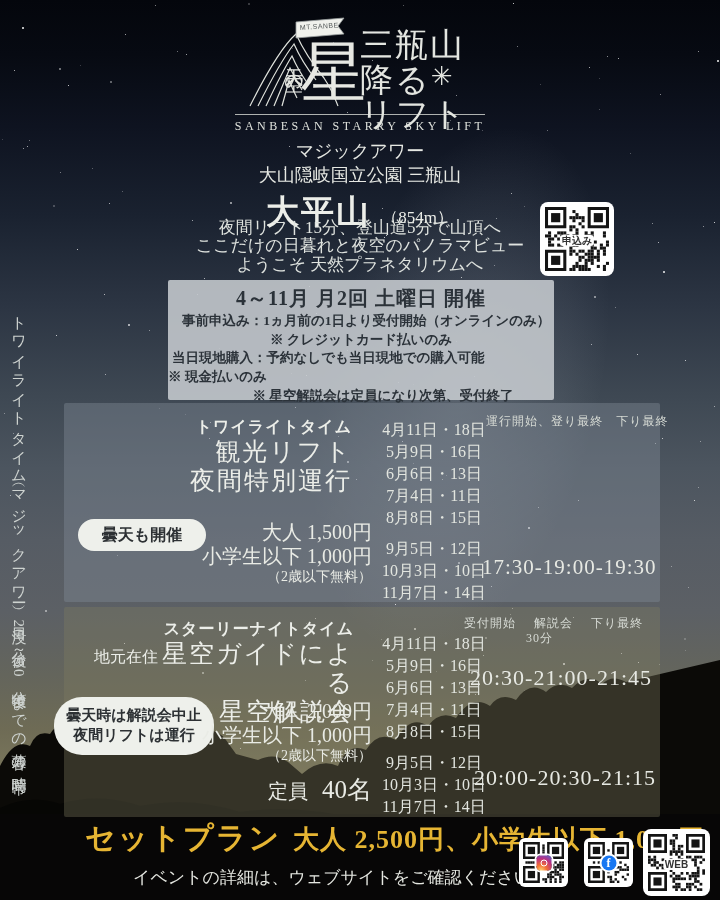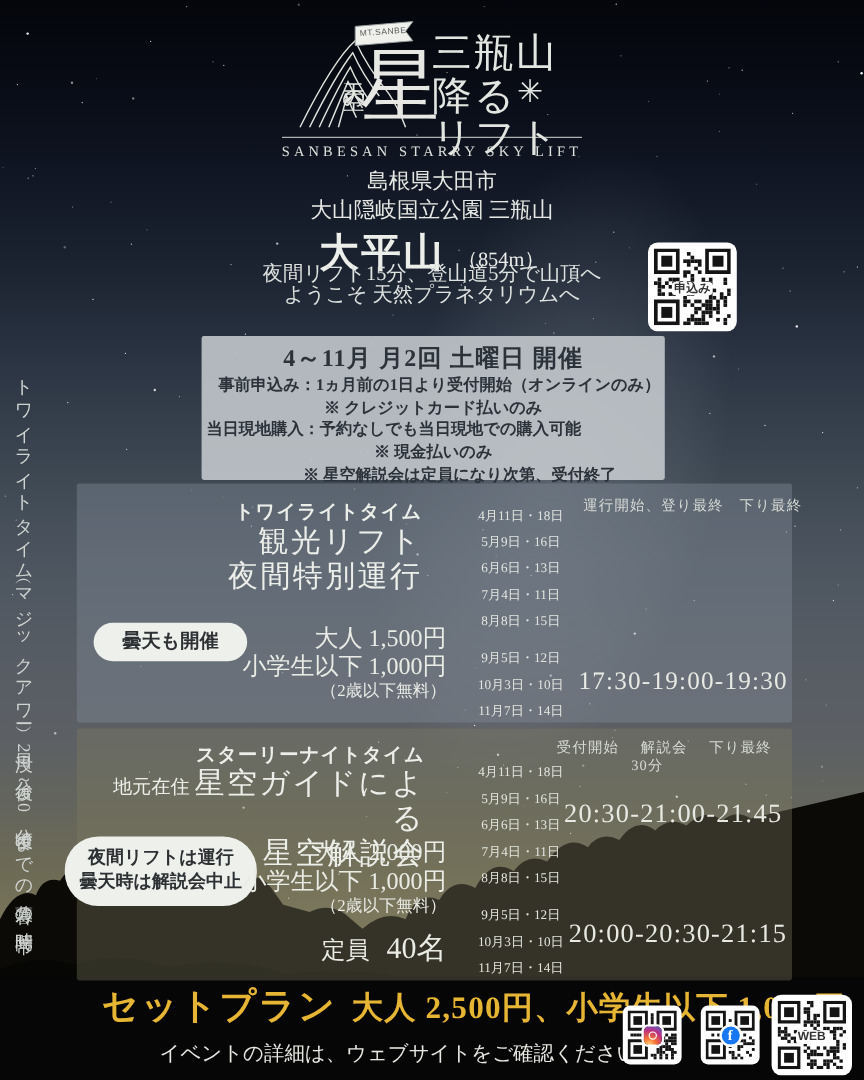--- a/index.html
+++ b/index.html
@@ -50,21 +50,21 @@
   .fb-icon{width:15px; height:15px; border-radius:50%; background:#1877f2; color:#fff; box-shadow:0 0 0 2px #fff;
     font-family:"Liberation Serif",serif; font-weight:bold; font-size:12px; text-align:center; line-height:15px;}
 
   
   .info-box{position:absolute; left:168px; top:280px; width:386px; height:120px;
     background:rgba(198,203,207,.88); border-radius:2px; color:#2b3239;
     font-family:"Liberation Serif",serif; font-weight:bold; box-sizing:border-box; padding-top:5px;}
   .info-title{text-align:center; font-size:20px; letter-spacing:1px;}
   .info-line{font-size:13.5px; line-height:1.38; white-space:nowrap;}
   .il-0{margin-left:14px;} .il-1{text-align:center;} .il-2{margin-left:4px;}
-  .il-3{text-align:center;} .il-4{text-align:center; padding-left:44px;}
+  .il-3{} .il-4{text-align:center; padding-left:44px;}
 
   
   .side-note{position:absolute; left:9px; top:306px; height:505px;
     writing-mode:vertical-rl; font-size:15px; letter-spacing:2px; color:#ced3d0;}
 
   
   .panel{position:absolute; left:64px; width:596px; border-radius:2px;}
   .panel-tw{top:403px; height:199px; background:rgba(128,138,150,.42);}
   .panel-sn{top:607px; height:210px; background:rgba(128,126,98,.36);}
   .p-titleblock{position:absolute; text-align:right; color:#eceee9;}
@@ -73,21 +73,21 @@
   .p-title{font-family:"Liberation Sans",sans-serif; font-weight:bold; font-size:16px; letter-spacing:1px;}
   .p-sub{font-size:25px; line-height:1.15; letter-spacing:2px;}
   .sn-subrow small{font-size:16px; letter-spacing:0; margin-right:4px;}
   .prices{position:absolute; text-align:right; color:#e9ebe5;}
   .tw-prices{left:60px; top:117px; width:248px;}
   .sn-prices{left:60px; top:92px; width:248px;}
   .price-line{font-size:20px; line-height:1.2;}
   .price-free{font-size:14px; line-height:1.3;}
   .capacity{margin-top:8px; font-size:20px;}
   .capacity b{font-size:25px; font-weight:normal; margin-left:14px;}
-  .dates{position:absolute; left:300px; width:140px; text-align:center; color:#e2e5df; font-size:11px;}
+  .dates{position:absolute; left:300px; width:140px; text-align:center; color:#e2e5df; font-size:16px;}
   .tw-dates{top:16px;} .sn-dates{top:26px;}
   .date-line{line-height:22px; white-space:nowrap;}
   .date-gap{height:9px;}
   .sched-head{position:absolute; font-size:12px; color:#d7dbd5; white-space:nowrap; letter-spacing:1px;}
   .tw-head{left:422px; top:10px;}
   .sn-head{left:400px; top:8px; display:flex; gap:18px;}
   .sn-head-sub{position:absolute; left:462px; top:23px; font-size:12px; color:#d7dbd5;}
   .time{position:absolute; font-size:21px; letter-spacing:1px; color:#e7e9e3; white-space:nowrap;}
   .tw-t1{left:418px; top:60px;} .tw-t2{left:418px; top:152px;}
   .sn-t1{left:406px; top:58px; font-size:22px;} .sn-t2{left:410px; top:158px; font-size:22px;}
@@ -340,27 +340,28 @@
     <div class="hoshi">星</div>
     <div class="logo-right">
       <div class="lr1">三瓶山</div>
       <div class="lr2"><span>降る</span><span class="spark">✳</span></div>
       <div class="lr2">リフト</div>
     </div>
     <div class="logo-en"><span>SANBESAN STARRY SKY LIFT</span></div>
   </header>
 
   <section class="loc">
-    <div class="loc-l1">島根県大田市</div>
+    <div class="loc-l1">マジックアワー</div>
     <div class="loc-l2">大山隠岐国立公園 三瓶山</div>
     <div class="loc-mtn"><span>大平山</span> <small>（854m）</small></div>
   </section>
 
   <section class="intro">
     <div>夜間リフト15分、登山道5分で山頂へ</div>
+    <div>ここだけの日暮れと夜空のパノラマビュー</div>
     <div>ようこそ 天然プラネタリウムへ</div>
   </section>
 
   <div class="qr-box q-apply">
       <svg viewBox="0 0 21 21">
         <rect x="9" y="1" width="1" height="1"></rect>
         <rect x="10" y="2" width="1" height="1"></rect>
         <rect x="8" y="3" width="1" height="1"></rect>
         <rect x="9" y="3" width="1" height="1"></rect>
         <rect x="10" y="3" width="1" height="1"></rect>
@@ -515,22 +516,22 @@
     <div class="time tw-t2">17:30-19:00-19:30</div>
   </section>
 
   <section class="panel panel-sn">
     <div class="p-titleblock sn-titleblock">
       <div class="p-title">スターリーナイトタイム</div>
       <div class="p-sub sn-subrow"><small>地元在住</small><span>星空ガイドによる</span></div>
       <div class="p-sub">星空解説会</div>
     </div>
     <div class="cloud cloud-sn">
+      <div>曇天時は解説会中止</div>
       <div>夜間リフトは運行</div>
-      <div>曇天時は解説会中止</div>
     </div>
     <div class="prices sn-prices">
       <div class="price-line">大人 2,000円</div>
       <div class="price-line">小学生以下 1,000円</div>
       <div class="price-free">（2歳以下無料）</div>
       <div class="capacity"><span>定員</span><b>40名</b></div>
     </div>
     <div class="dates sn-dates">
       <div class="date-line">4月11日・18日</div>
       <div class="date-line">5月9日・16日</div>

